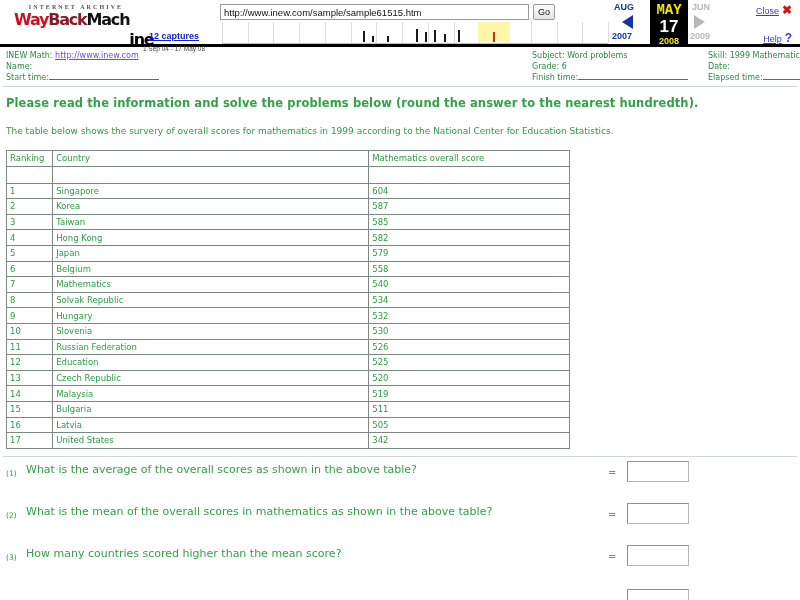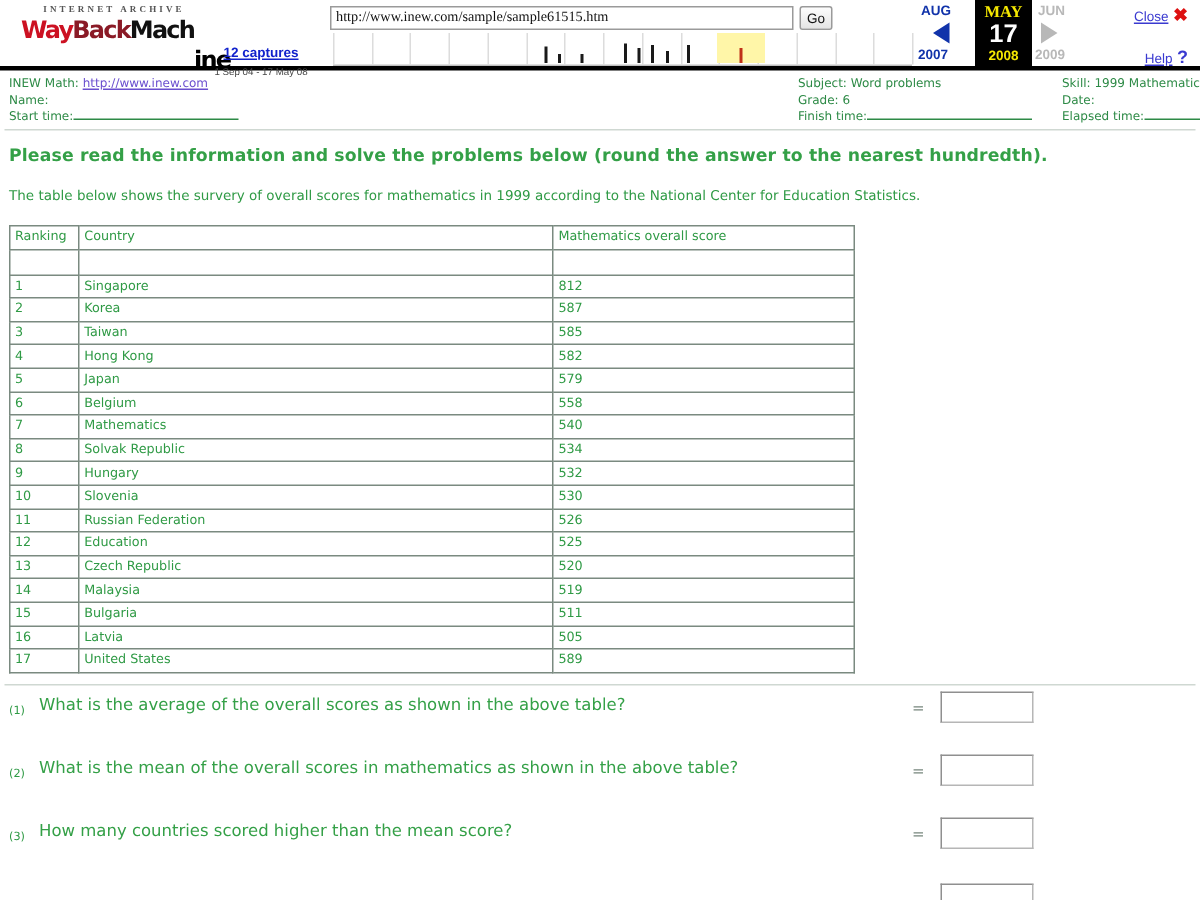--- a/index.html
+++ b/index.html
@@ -82,21 +82,21 @@
   .wb-url {
     flex: 1;
     border: 1px solid #9a9a9a;
     background: #ffffff;
     font-size: 9.5px;
     color: #111111;
     padding: 1px 3px;
     line-height: 13px;
     overflow: hidden;
     white-space: nowrap;
-    font-family: Liberation Serif, serif;
+    font-family: Liberation Sans, sans-serif;
   }
   .wb-go {
     width: 22px;
     margin-left: 4px;
     border: 1px solid #9a9a9a;
     background: linear-gradient(#fdfdfd,#e4e4e4);
     font-size: 9px;
     color: #111111;
     text-align: center;
     line-height: 14px;
@@ -157,23 +157,23 @@
   .y-next { left: 78px; color: #b8b8b8; }
 
   .wb-current {
     position: absolute;
     left: 38px; top: 0;
     width: 38px; height: 44px;
     background: #000000;
     text-align: center;
   }
   .wb-cur-mon {
-    font-size: 11px; font-weight: bold;
+    font-size: 14px; font-weight: bold;
     color: #f5e800; margin-top: 2px;
-    font-family: Liberation Serif, serif;
+    font-family: Liberation Mono, monospace;
     text-align: center;
   }
   .wb-cur-day {
     font-size: 17px; font-weight: bold;
     color: #ffffff; line-height: 18px;
     font-family: "Liberation Sans", sans-serif;
   }
   .wb-cur-yr {
     font-size: 9px; font-weight: bold;
     color: #f5e800; line-height: 10px;
@@ -451,21 +451,21 @@
           <td class="c-score">Mathematics overall score</td>
         </tr>
         <tr class="spacer">
           <td class="c-rank"></td>
           <td class="c-country"></td>
           <td class="c-score"></td>
         </tr>
         <tr>
           <td class="c-rank">1</td>
           <td class="c-country">Singapore</td>
-          <td class="c-score">812</td>
+          <td class="c-score">604</td>
         </tr>
         <tr>
           <td class="c-rank">2</td>
           <td class="c-country">Korea</td>
           <td class="c-score">587</td>
         </tr>
         <tr>
           <td class="c-rank">3</td>
           <td class="c-country">Taiwan</td>
           <td class="c-score">585</td>
@@ -531,21 +531,21 @@
           <td class="c-score">511</td>
         </tr>
         <tr>
           <td class="c-rank">16</td>
           <td class="c-country">Latvia</td>
           <td class="c-score">505</td>
         </tr>
         <tr>
           <td class="c-rank">17</td>
           <td class="c-country">United States</td>
-          <td class="c-score">589</td>
+          <td class="c-score">342</td>
         </tr>
       </tbody>
   </table>
 
   <div class="questions">
     <hr class="qrule">
     <div id="questions-list">
         <div class="q-row">
           <div class="q-num">(1)</div>
           <div class="q-text">What is the average of the overall scores as shown in the above table?</div>

